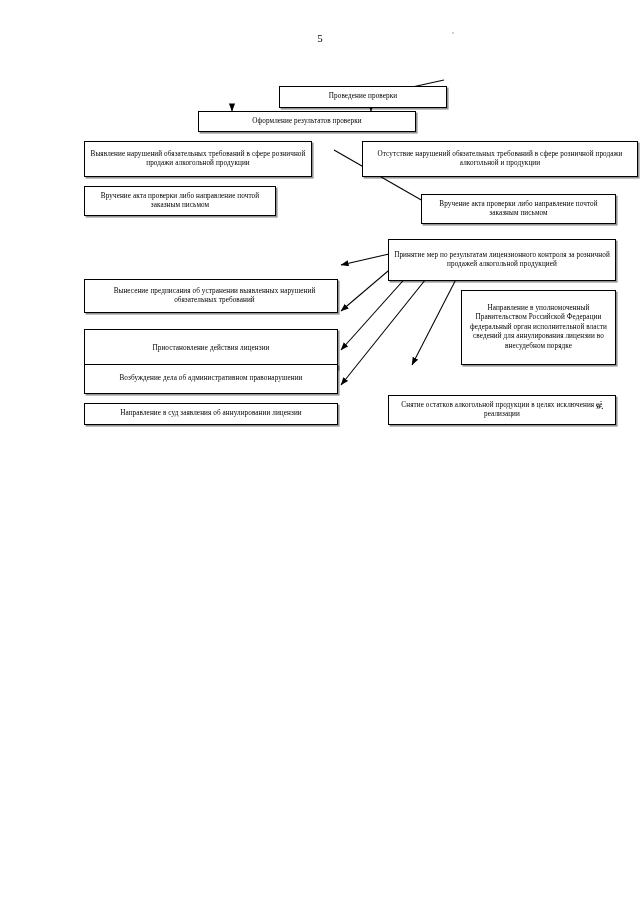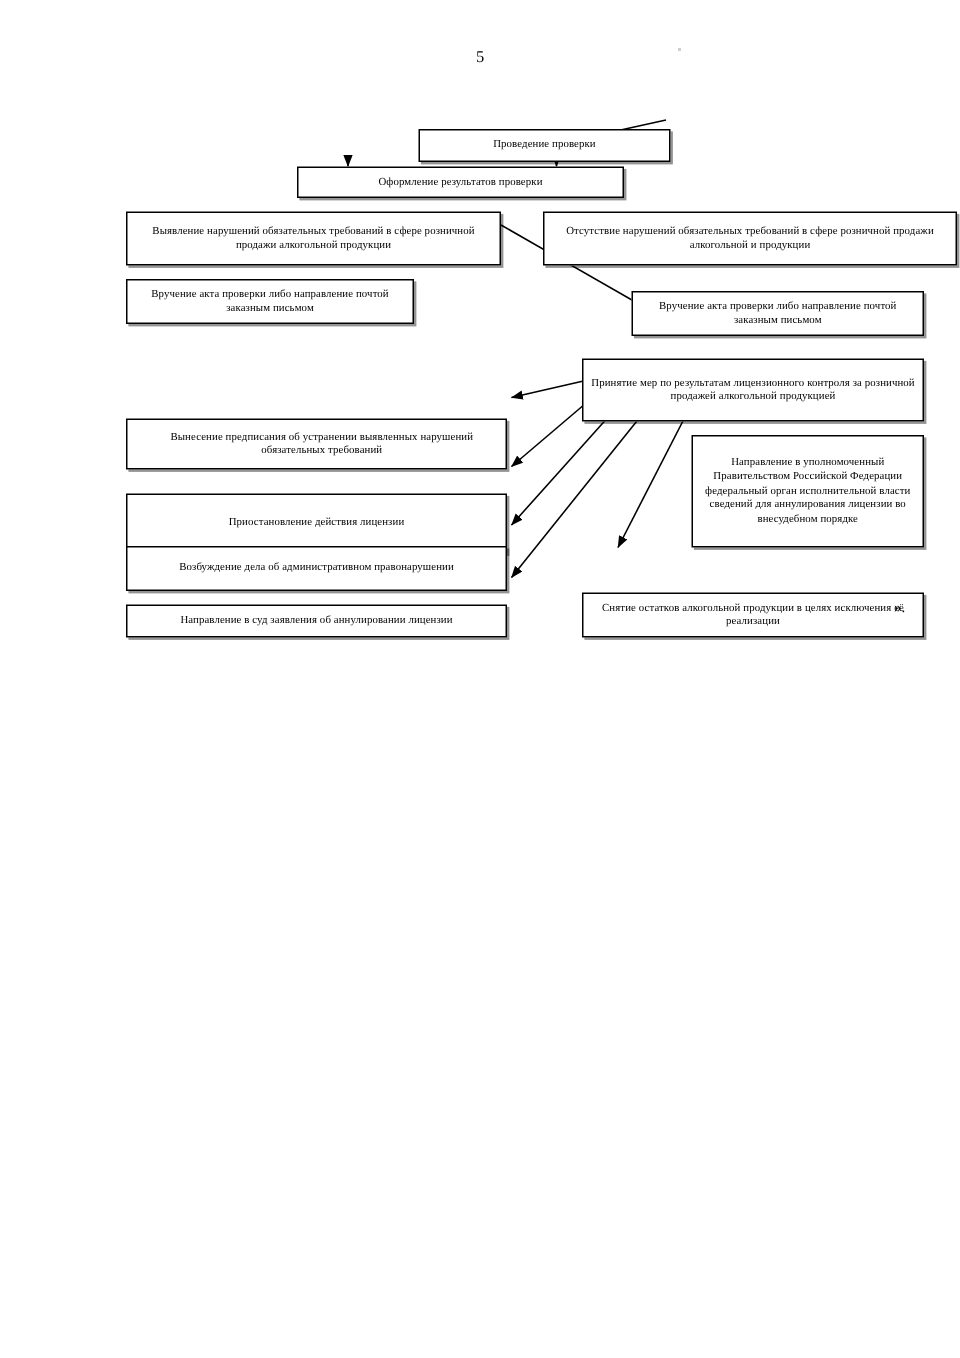--- a/index.html
+++ b/index.html
@@ -106,21 +106,21 @@
       <path d="M 469,254 L 412,365"></path>
     </g>
   </svg>
 
   <div class="node" style="left: 279px; top: 58px; width: 168px; height: 22px;">
     <span>Проведение проверки</span>
   </div>
   <div class="node" style="left: 198px; top: 83px; width: 218px; height: 21px;">
     <span>Оформление результатов проверки</span>
   </div>
-  <div class="node" style="left: 84px; top: 113px; width: 250px; height: 36px;">
+  <div class="node" style="left: 84px; top: 113px; width: 228px; height: 36px;">
     <span>Выявление нарушений обязательных требований в сфере розничной продажи алкогольной продукции</span>
   </div>
   <div class="node" style="left: 362px; top: 113px; width: 276px; height: 36px;">
     <span>Отсутствие нарушений обязательных требований в сфере розничной продажи алкогольной и продукции</span>
   </div>
   <div class="node" style="left: 84px; top: 158px; width: 192px; height: 30px;">
     <span>Вручение акта проверки либо направление почтой заказным письмом</span>
   </div>
   <div class="node" style="left: 421px; top: 166px; width: 195px; height: 30px;">
     <span>Вручение акта проверки либо направление почтой заказным письмом</span>

